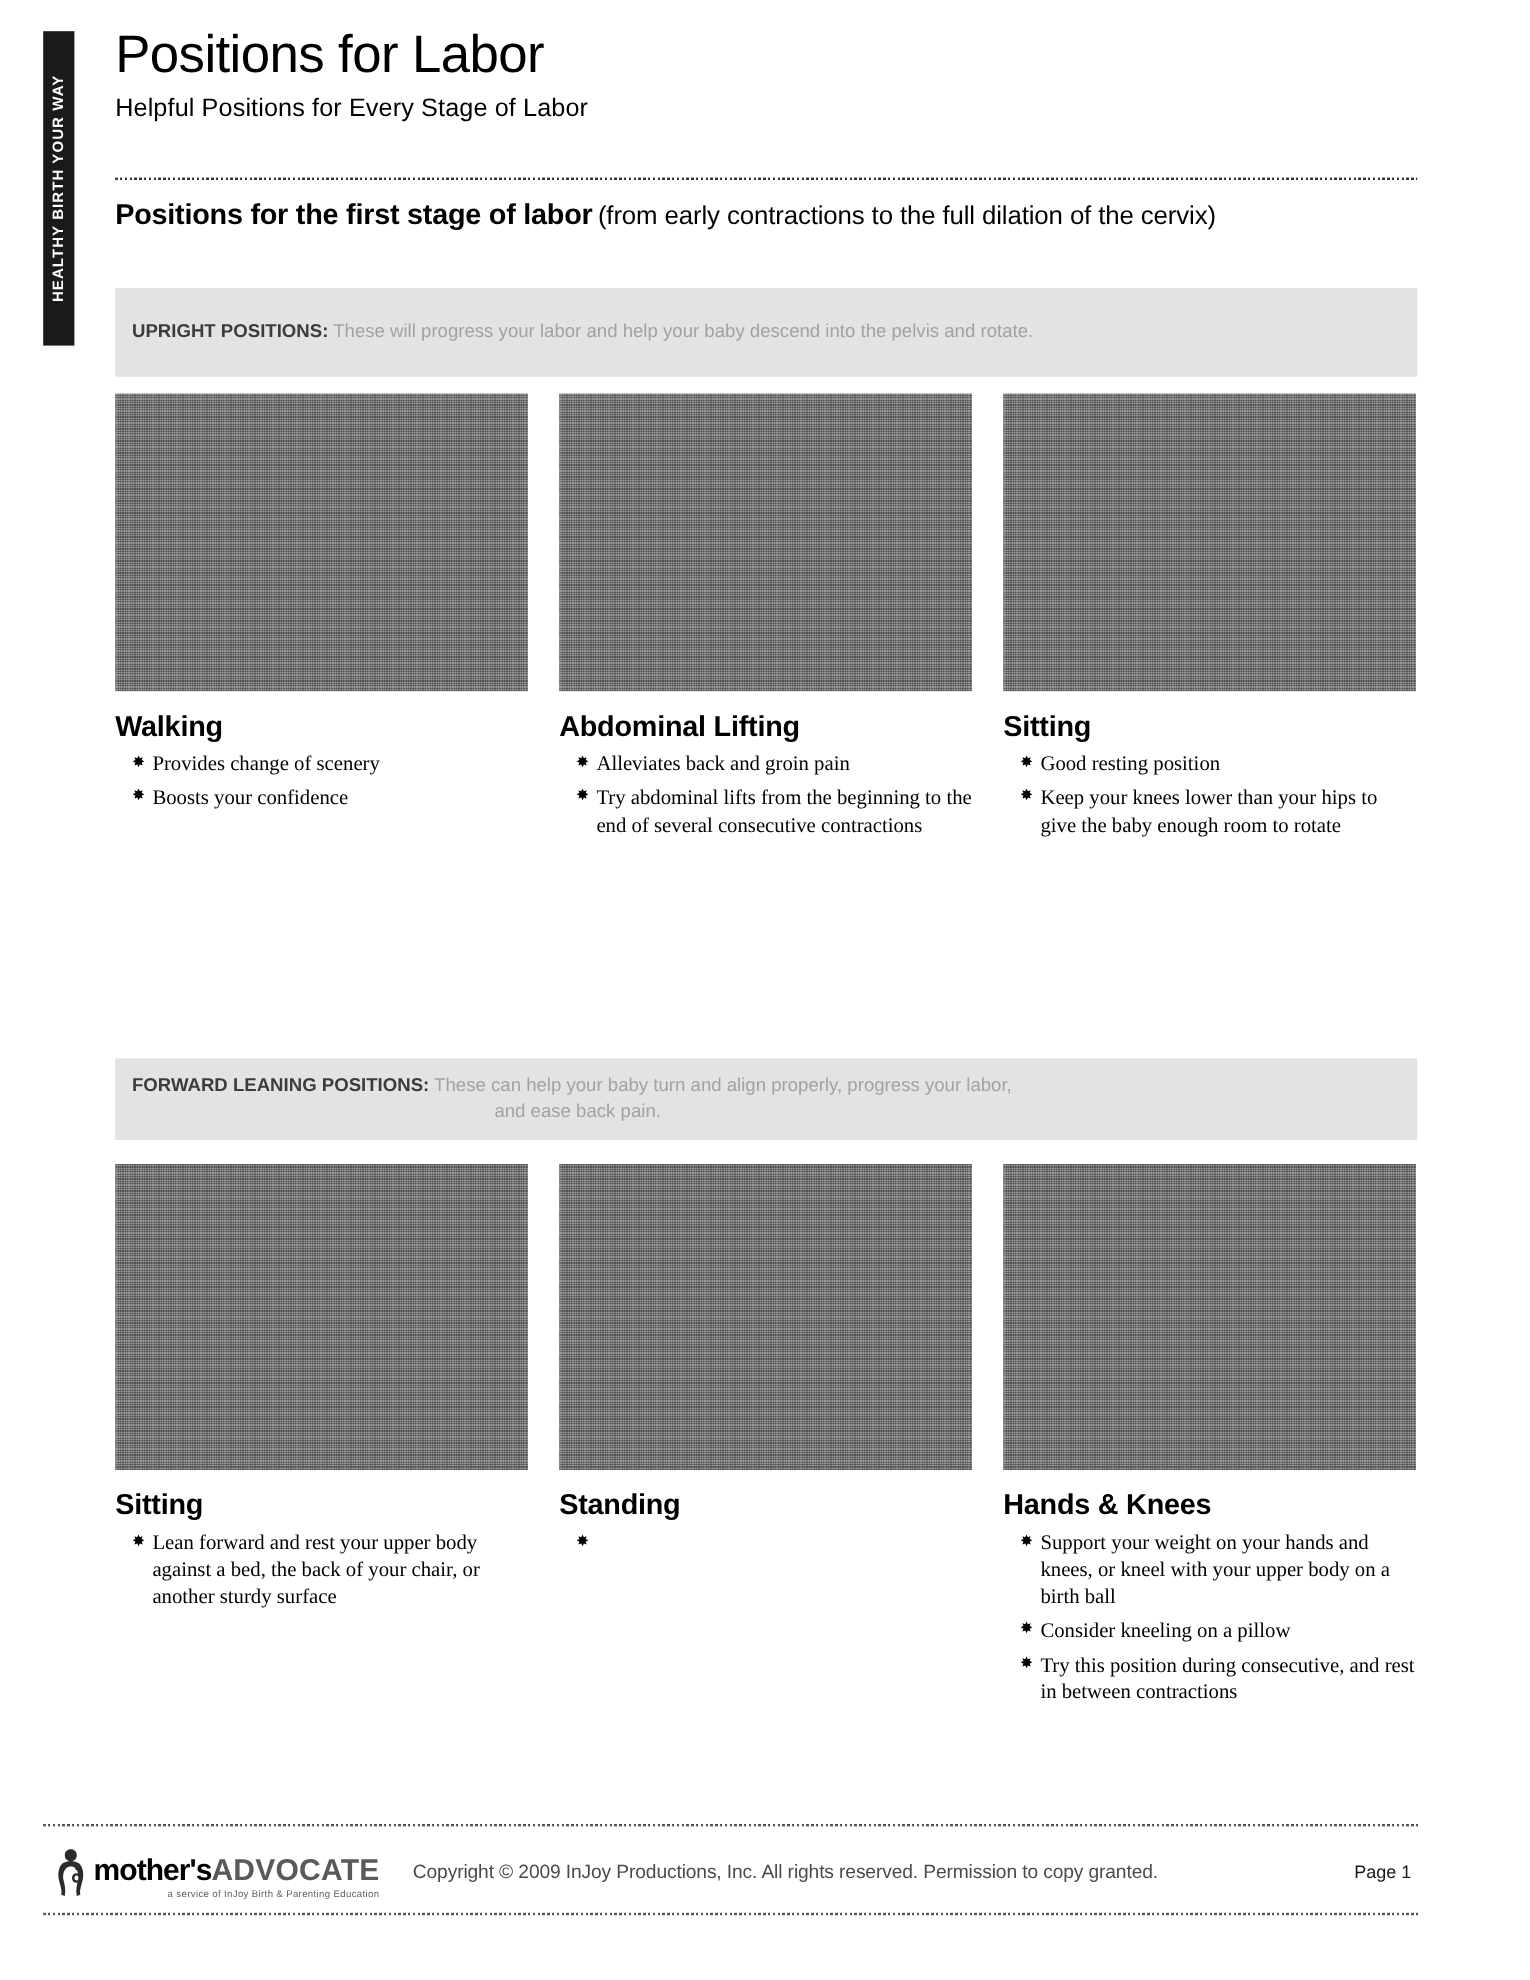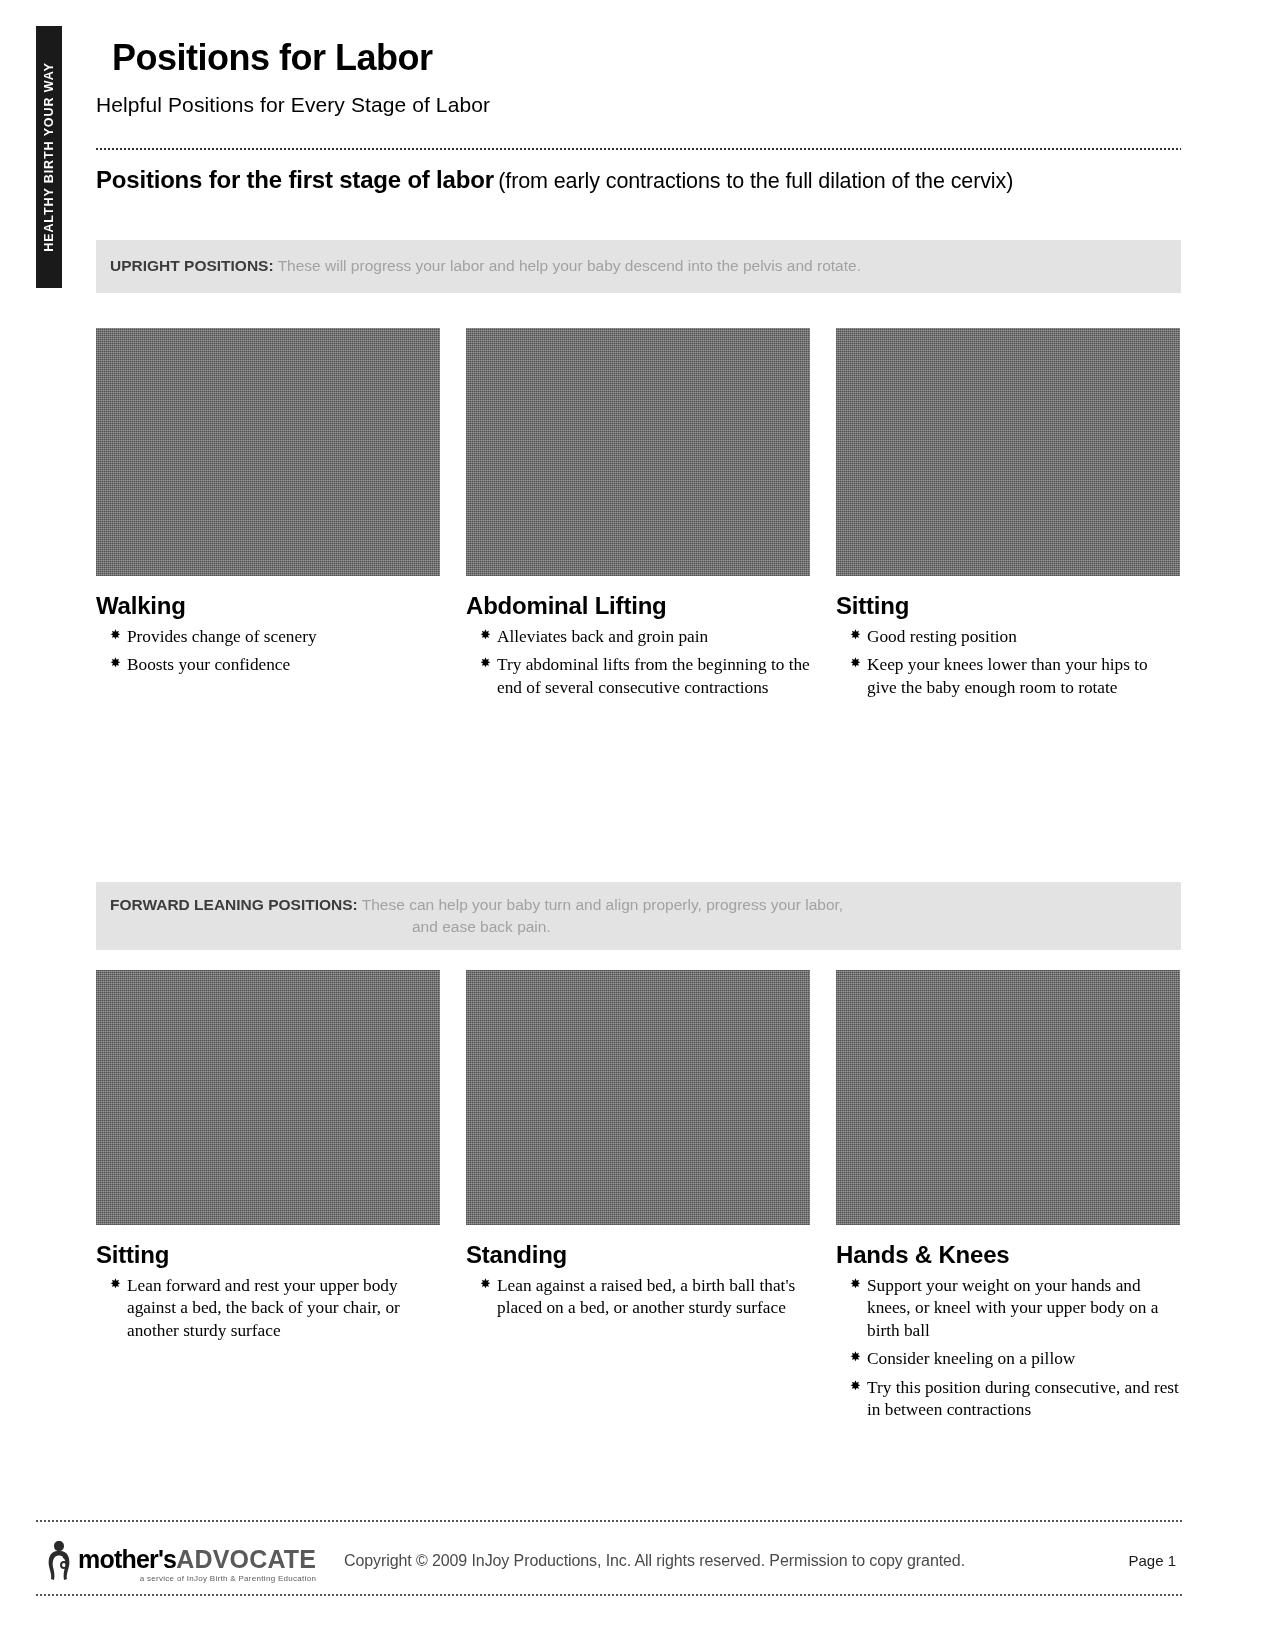--- a/index.html
+++ b/index.html
@@ -50,25 +50,25 @@
 
   
   .header {
     position: absolute;
     left: 96px;
     top: 24px;
     width: 1085px;
   }
   .doc-title {
     font-family: "Liberation Sans", sans-serif;
-    font-size: 36px;
-    font-weight: bold;
+    font-size: 44px;
+    font-weight: normal;
     line-height: 1.02;
     letter-spacing: -0.5px;
-    margin: 16px;
+    margin: 0;
     padding: 0;
   }
   .doc-subtitle {
     font-family: "Liberation Sans", sans-serif;
     font-size: 21px;
     font-weight: normal;
     margin: 10px 0 0 0;
     letter-spacing: 0.1px;
   }
   .hr-dotted {
@@ -119,21 +119,21 @@
     color: #9a9a9a;
   }
   .banner-inner .banner-label {
     font-weight: bold;
     color: #3c3c3c;
   }
   .banner-inner .banner-text {
     font-weight: normal;
     color: #a2a2a2;
   }
-  #banner-upright { top: 240px; height: 53px; }
+  #banner-upright { top: 240px; height: 74px; }
   #banner-forward { top: 882px; height: 68px; }
   #banner-forward .banner-inner { line-height: 1.45; }
   .banner-line2 {
     display: block;
     padding-left: 302px;
   }
 
   
   .row {
     position: absolute;
@@ -355,21 +355,21 @@
       <div class="card-title">Sitting</div>
       <ul class="bullets">
         <li><span class="bullet-mark">✸</span><span>Lean forward and rest your upper body against a bed, the back of your chair, or another sturdy surface</span></li>
       </ul>
     </div>
 
     <div class="card">
       <div class="photo tall"></div>
       <div class="card-title">Standing</div>
       <ul class="bullets">
-        <li><span class="bullet-mark">✸</span><span>Lean against a raised bed, a birth ball that's placed on a bed, or another sturdy surface</span></li>
+        <li><span class="bullet-mark">✸</span></li>
       </ul>
     </div>
 
     <div class="card">
       <div class="photo tall"></div>
       <div class="card-title">Hands &amp; Knees</div>
       <ul class="bullets">
         <li><span class="bullet-mark">✸</span><span>Support your weight on your hands and knees, or kneel with your upper body on a birth ball</span></li>
         <li><span class="bullet-mark">✸</span><span>Consider kneeling on a pillow</span></li>
         <li><span class="bullet-mark">✸</span><span>Try this position during consecutive, and rest in between contractions</span></li>

